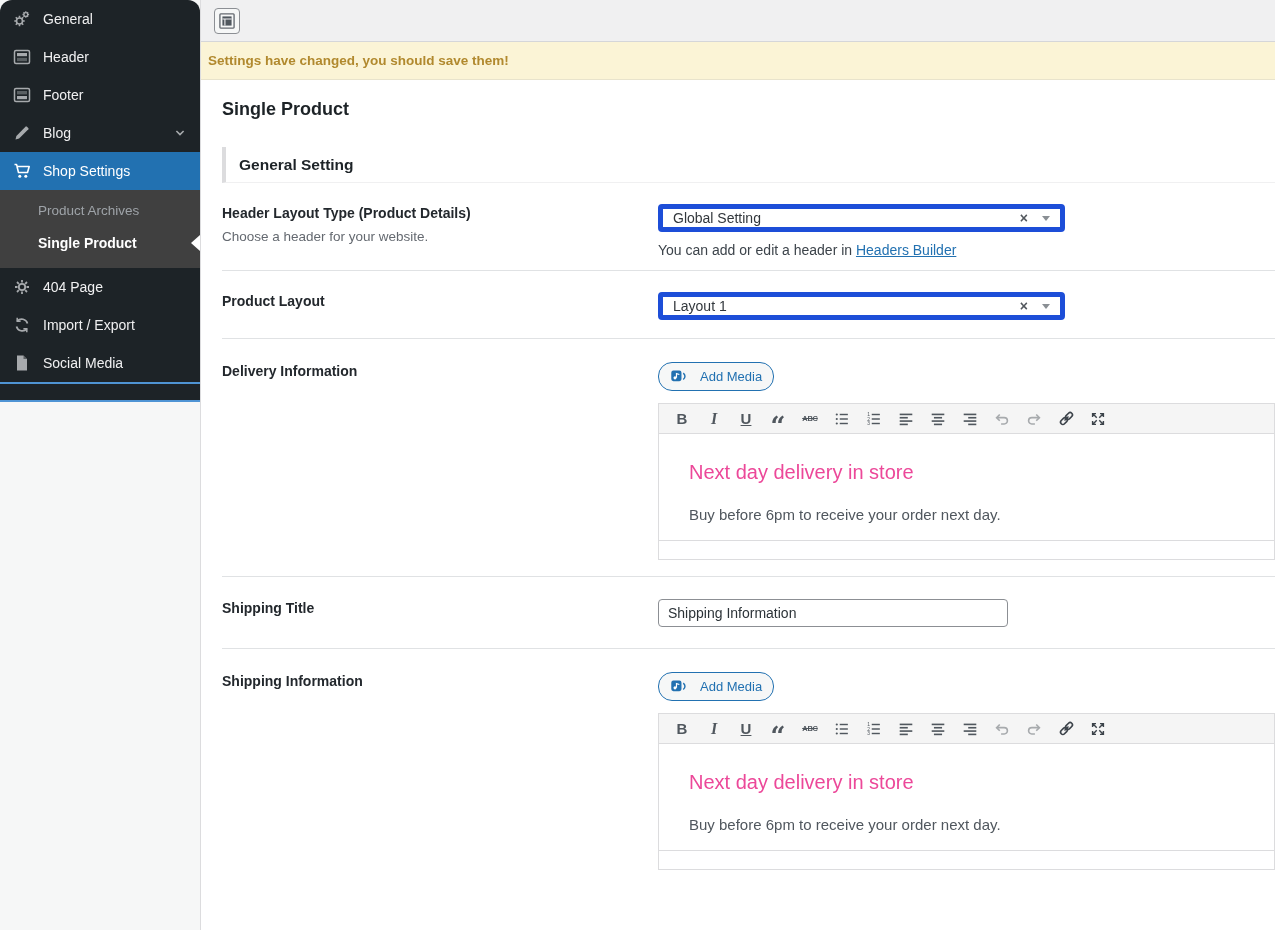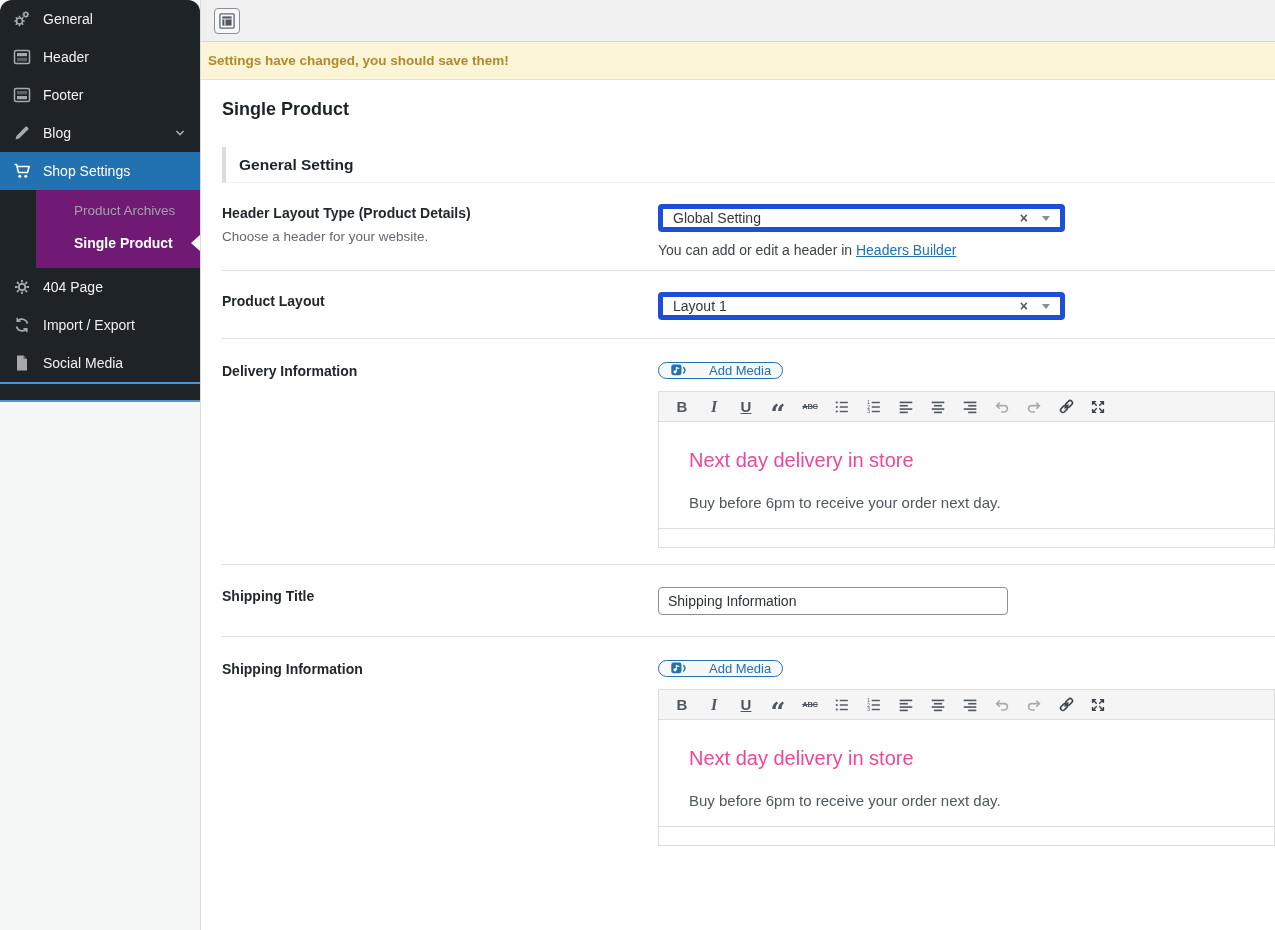--- a/index.html
+++ b/index.html
@@ -11,21 +11,21 @@
              background:#f6f7f7; border-right:1px solid #dcdcde; }
   .admin-menu { width:200px; background:#1d2327; color:#f0f0f1;border-radius:12px; }
   .menu-item { height:38px; display:flex; align-items:center; padding:0 12px 0 12px;
                font-size:14px; color:#f0f0f1; cursor:pointer; position:relative; }
   .menu-item .mi-icon { width:20px; height:20px; color:#a7aaad; display:flex;
                         align-items:center; justify-content:center; flex:0 0 20px; }
   .menu-item .mi-label { margin-left:11px; }
   .menu-item.active { background:#2271b1; color:#fff; }
   .menu-item.active .mi-icon { color:#fff; }
   .menu-item .chev { margin-left:auto; width:16px; height:16px; color:#a7aaad; }
-  .submenu { background:#701a75; padding:5px 0 8px 0;margin-left:36px; }
+  .submenu { background:#404040; padding:5px 0 8px 0; }
   .submenu-item { padding:8px 12px 8px 38px; font-size:13.5px; color:#9ea3a8;
                   cursor:pointer; position:relative; }
   .submenu-item.current { color:#fff; font-weight:700; font-size:14px; padding:9px 12px 9px 38px; }
   .current-arrow { position:absolute; right:0; top:50%; margin-top:-8px; width:0; height:0;
                    border-top:8px solid transparent; border-bottom:8px solid transparent;
                    border-right:9px solid #fff; }
   .collapse-strip { height:20px; background:#1d2327;
                     border-top:2px solid #4f94d4; border-bottom:2px solid #4f94d4; }
   svg { display:block; }
 
@@ -65,21 +65,21 @@
   .s2-clear { margin-left:auto; font-weight:700; color:#53585e; font-size:14px; cursor:pointer; }
   .s2-arrow { width:0; height:0; border-left:4px solid transparent; border-right:4px solid transparent;
               border-top:5px solid #8a8f94; margin-left:14px; }
   .help-line { margin-top:10px; font-size:14px; color:#3c434a; }
   .help-line a { color:#2271b1; text-decoration:underline; cursor:pointer; }
 
   .text-input { width:350px; height:28px; border:1px solid #8c8f94; border-radius:4px;
                 padding:0 9px; font-size:14px; color:#2c3338; background:#fff;
                 font-family:"Liberation Sans", sans-serif; }
 
-  .add-media { display:inline-flex; align-items:center; gap:22px; height:17px; padding:0 11px;
+  .add-media { display:inline-flex; align-items:center; gap:13px; height:29px; padding:0 11px;
                background:#f6f7f7; border:1px solid #2271b1; border-radius:14px;
                color:#2271b1; font-size:13px; cursor:pointer; margin-bottom:12px; }
 
   .editor { border:1px solid #dcdcde; background:#fff; }
   .ed-toolbar { height:30px; background:#f5f5f5; border-bottom:1px solid #dcdcde;
                 display:flex; align-items:center; padding:0 8px; gap:2px; }
   .tb-btn { width:30px; height:26px; display:inline-flex; align-items:center;
             justify-content:center; cursor:pointer; border-radius:2px; }
   .tb-ic { display:flex; align-items:center; justify-content:center; width:20px; height:20px;
            color:#50575e; }

